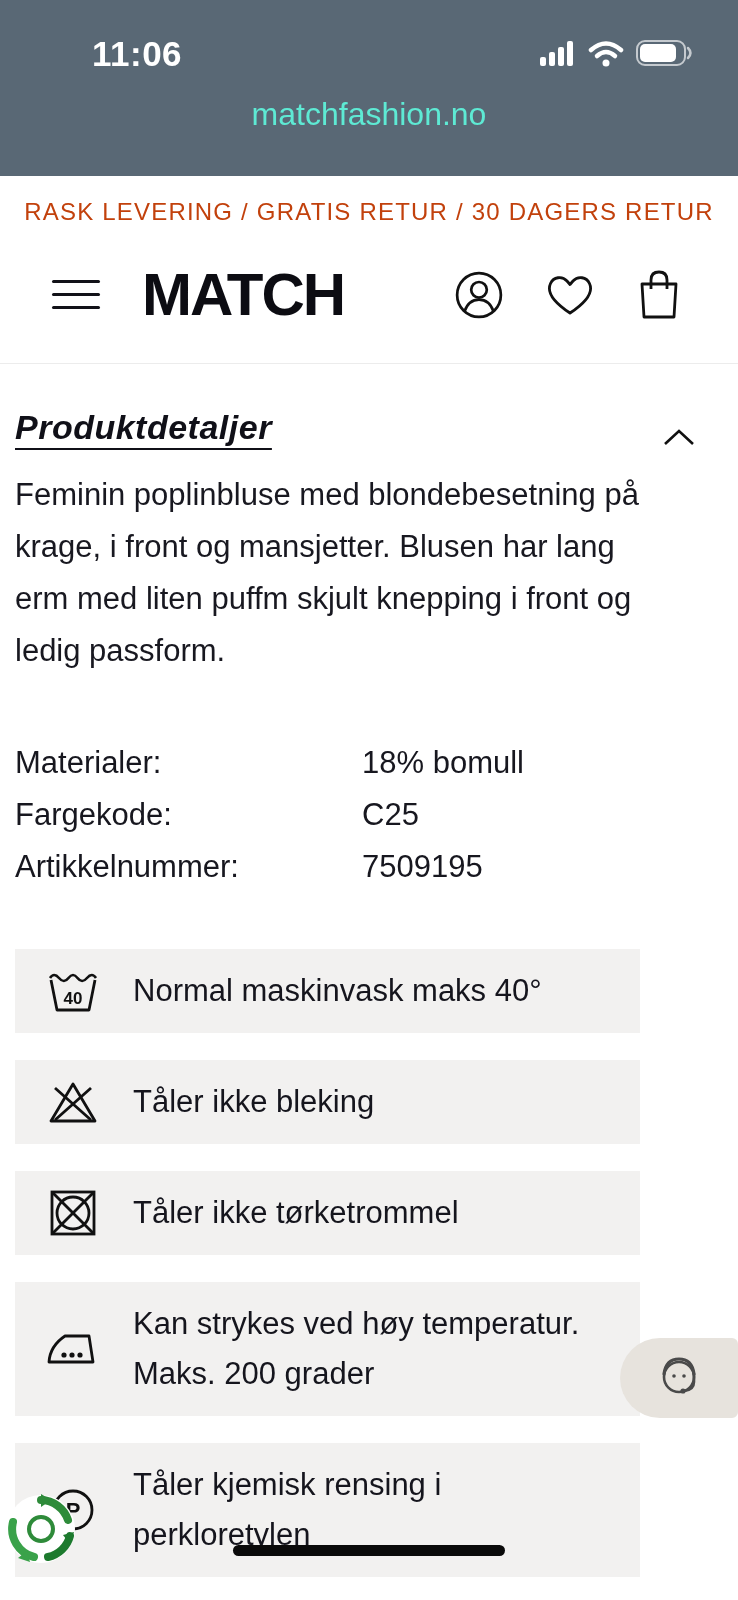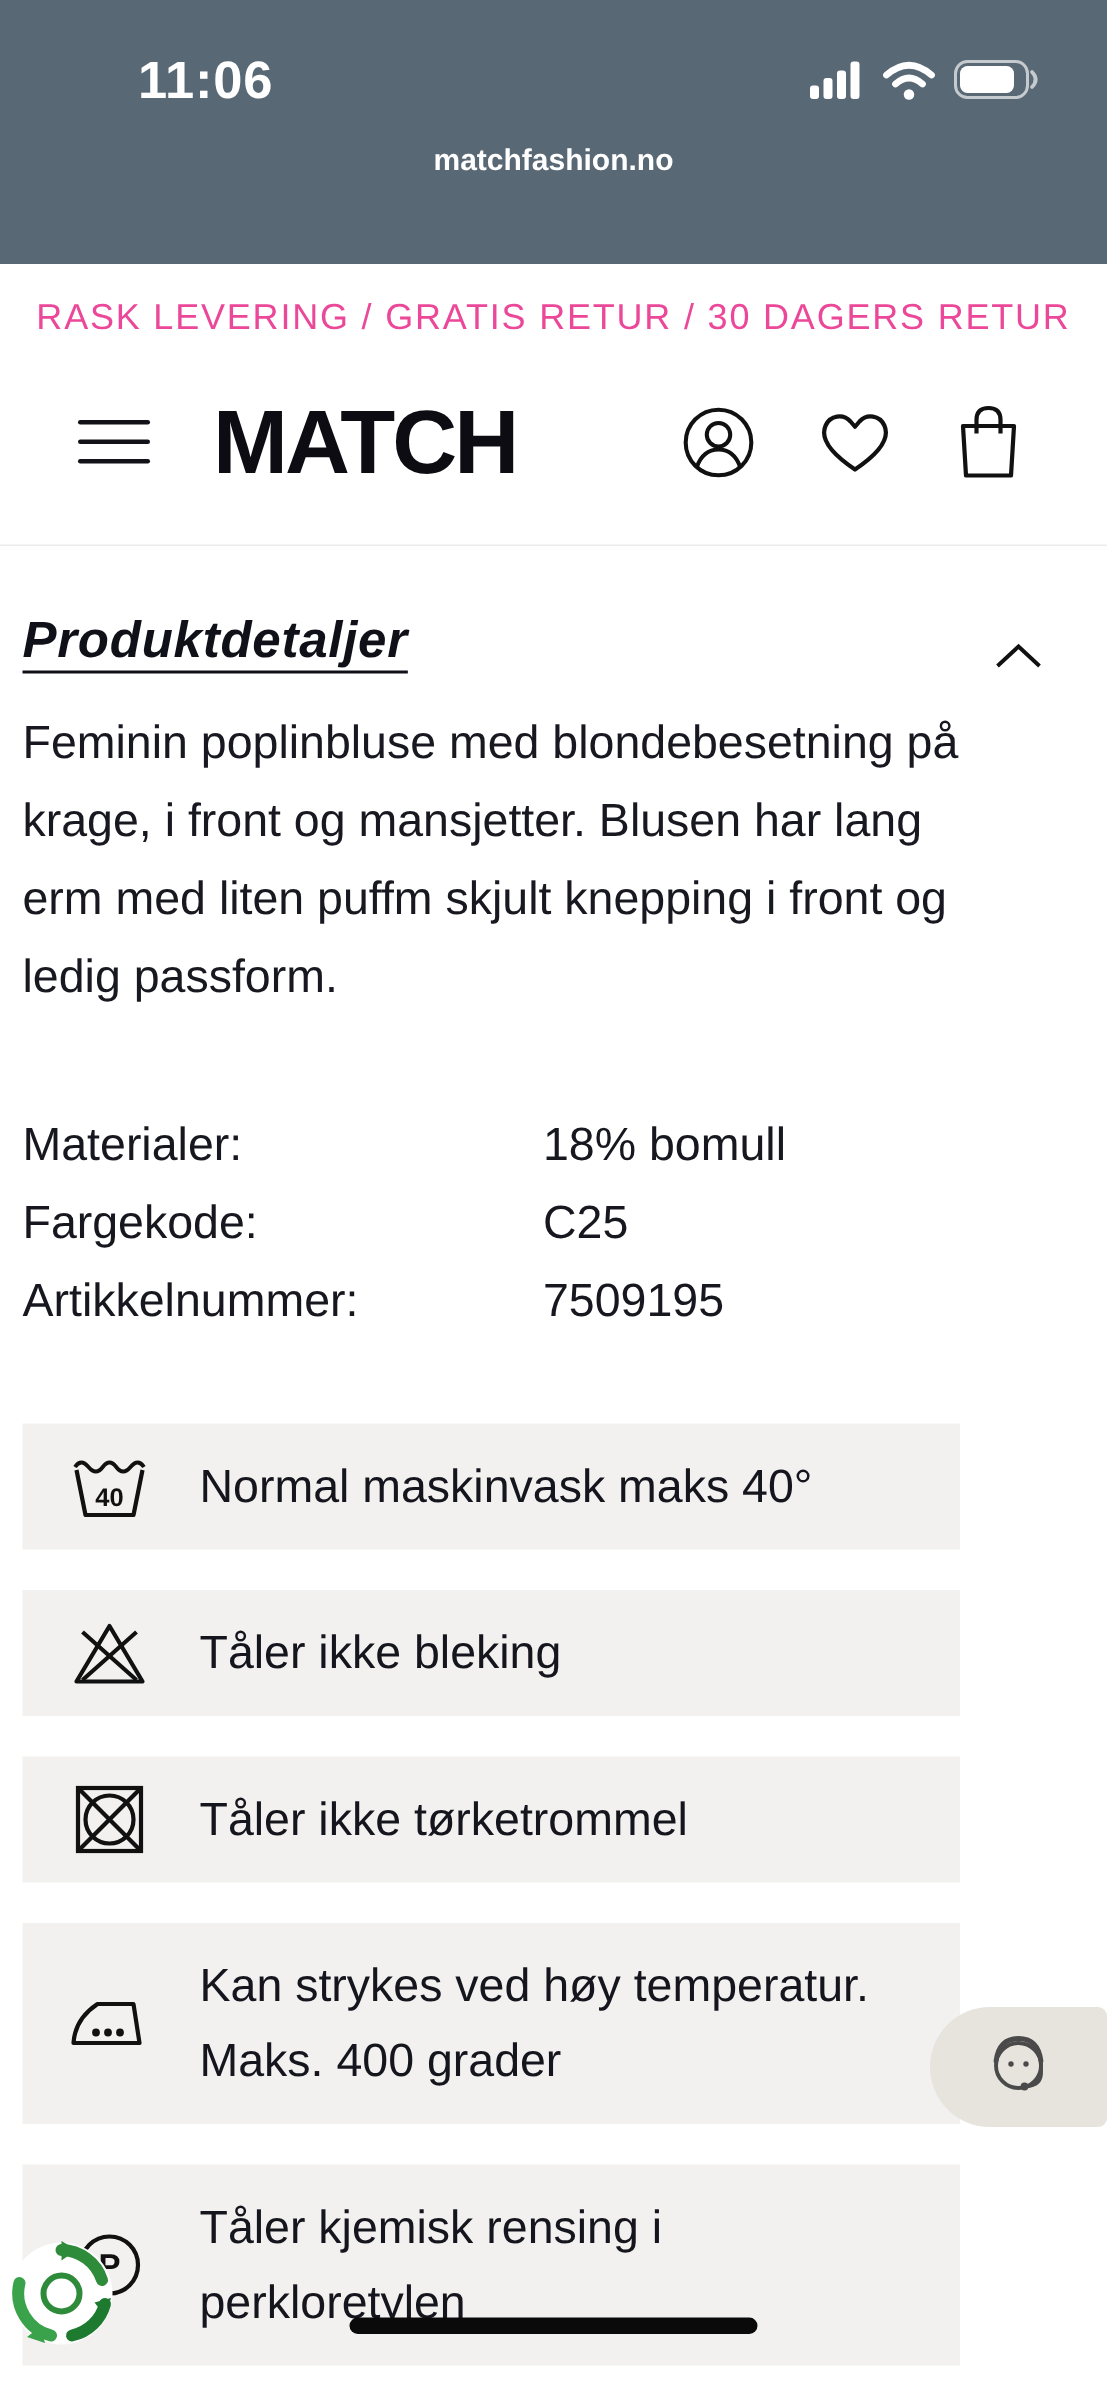--- a/index.html
+++ b/index.html
@@ -6,23 +6,23 @@
   html,body { width:738px; }
   body {
     height:1600px; position:relative; overflow:hidden;
     background:#ffffff; color:#17171f;
     font-family:"Liberation Sans","DejaVu Sans",sans-serif;
   }
   
   .statusbar { height:176px; background:#596875; color:#fff; position:relative; }
   .sb-time { position:absolute; left:92px; top:34px; font-size:35px; font-weight:700; letter-spacing:.5px; }
   .sb-icons { position:absolute; right:44px; top:38px; display:flex; align-items:center; gap:12px; }
-  .sb-url { position:absolute; left:0; right:0; top:96px; text-align:center; font-size:20px; color:#ffffff;font-weight:bold; }
-  
-  .banner { margin-top:22px; text-align:center; font-size:24px; letter-spacing:1.2px; color:#ec4899; }
+  .sb-url { position:absolute; left:0; right:0; top:96px; text-align:center; font-size:32px; color:#5eead4; }
+  
+  .banner { margin-top:22px; text-align:center; font-size:24px; letter-spacing:1.2px; color:#c2410c; }
   
   .header { display:flex; align-items:center; padding:34px 56px 34px 52px; border-bottom:1px solid #ececec; }
   .hamburger { width:48px; cursor:pointer; }
   .hamburger span { display:block; height:3px; background:#121218; border-radius:2px; margin:10px 0; }
   .logo { margin-left:42px; font-size:60px; font-weight:800; letter-spacing:-2px; color:#0c0c12; }
   .hicons { margin-left:auto; display:flex; align-items:center; gap:40px; }
   .hicons svg { display:block; }
   
   .content { padding:0 15px; }
   .section-title-row { margin-top:44px; display:flex; align-items:flex-end; justify-content:space-between; padding-right:28px;font-style:italic; }
@@ -158,21 +158,21 @@
 
     <div class="care-row">
       <span class="care-ic">
         <svg width="56" height="42" viewBox="0 0 56 42">
           <path d="M20 8 L44 8 L48 34 L4 34 Q5 18 20 8 Z" fill="none" stroke="#111" stroke-width="2.8" stroke-linejoin="round"></path>
           <circle cx="19" cy="27" r="2.6" fill="#111"></circle>
           <circle cx="27" cy="27" r="2.6" fill="#111"></circle>
           <circle cx="35" cy="27" r="2.6" fill="#111"></circle>
         </svg>
       </span>
-      <span class="care-text">Kan strykes ved høy temperatur. Maks. 400 grader</span>
+      <span class="care-text">Kan strykes ved høy temperatur. Maks. 200 grader</span>
     </div>
 
     <div class="care-row">
       <span class="care-ic">
         <svg width="46" height="46" viewBox="0 0 46 46">
           <circle cx="23" cy="23" r="19" fill="none" stroke="#111" stroke-width="2.8"></circle>
           <text x="23" y="31" text-anchor="middle" font-size="22" font-weight="700" fill="#111" font-family="Liberation Sans, sans-serif">P</text>
         </svg>
       </span>
       <span class="care-text">Tåler kjemisk rensing i perkloretylen</span>

